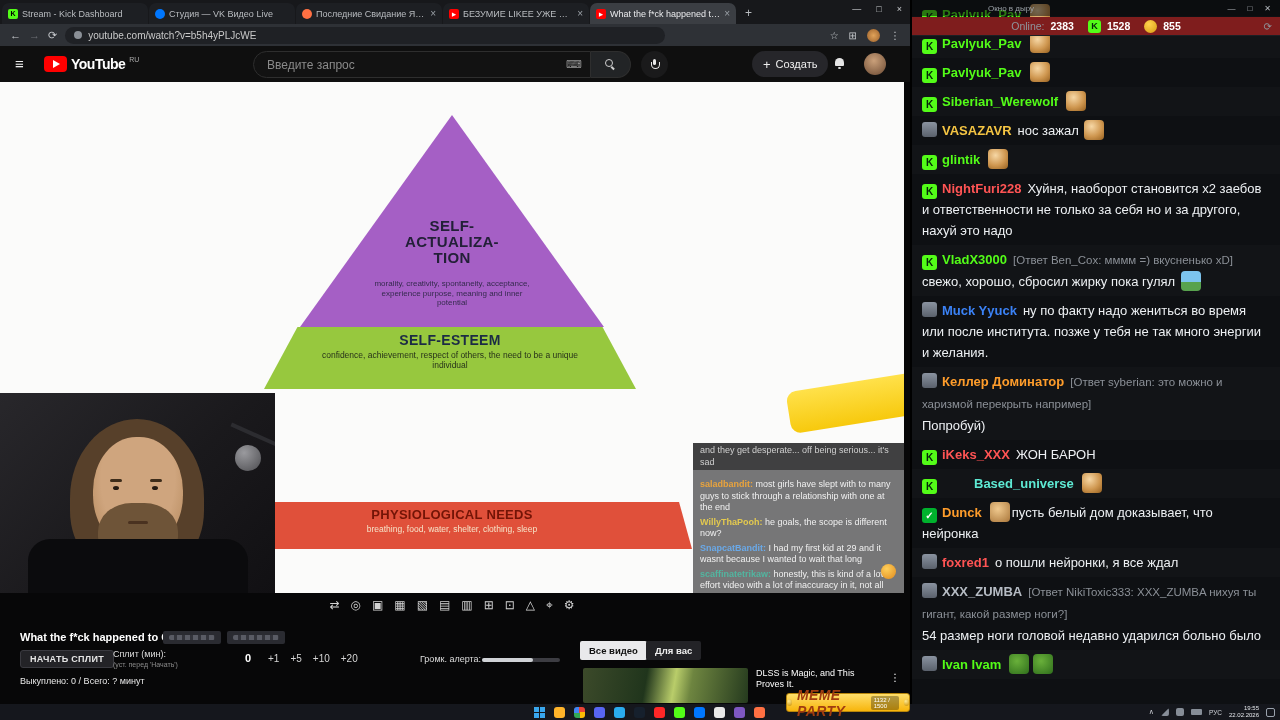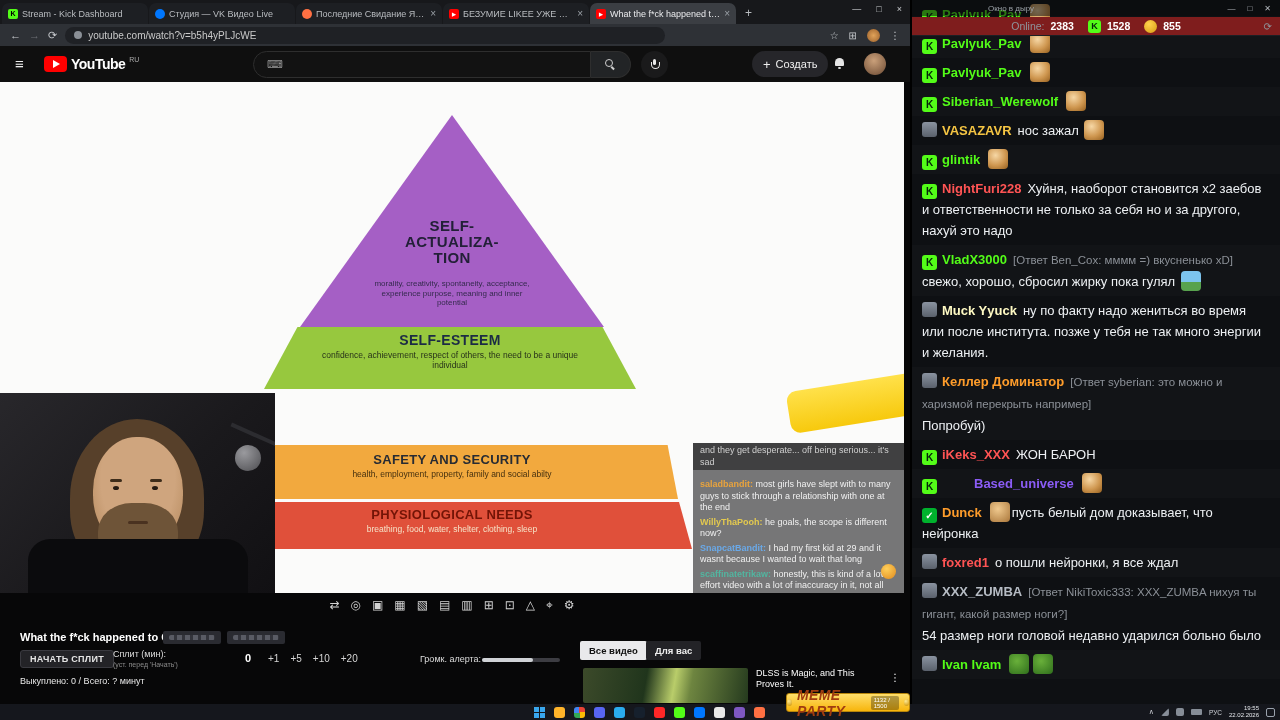--- a/index.html
+++ b/index.html
@@ -222,20 +222,21 @@
   </div>
 
   <div class="ythead">
     <span class="hamb">≡</span>
     <div class="ytlogo">
       <span class="ytlogo-box"></span>
       <span class="ytlogo-text">YouTube</span>
       <span class="ytlogo-badge">RU</span>
     </div>
     <div class="ysearch">
+      <input placeholder="Введите запрос" style="">
       <span class="kbd-ico">⌨</span>
     </div>
     <div class="ysearch-btn">
       <span class="mag-i"></span>
     </div>
     <div class="mic-btn">
       <span class="mic-i"></span>
     </div>
     <div class="create-btn">
       <span class="plus">+</span>
@@ -246,24 +247,20 @@
   </div>
 
   <div class="video">
     <div class="pyr pyr-purple">
       <div class="pp-title">SELF-ACTUALIZA-TION</div>
       <div class="pp-desc">morality, creativity, spontaneity, acceptance, experience purpose, meaning and inner potential</div>
     </div>
     <div class="pyr pyr-green">
       <div class="pg-title">SELF-ESTEEM</div>
       <div class="pg-desc">confidence, achievement, respect of others, the need to be a unique individual</div>
-    </div>
-    <div class="pyr pyr-orange">
-      <div class="po-title">SAFETY AND SECURITY</div>
-      <div class="po-desc">health, employment, property, family and social abilty</div>
     </div>
     <div class="pyr pyr-red">
       <div class="pr-title">PHYSIOLOGICAL NEEDS</div>
       <div class="pr-desc">breathing, food, water, shelter, clothing, sleep</div>
     </div>
     <div class="swoosh"></div>
 
     <div class="webcam">
       <div class="w-hair"></div>
       <div class="w-face"></div>
@@ -347,24 +344,24 @@
 <div class="kick">
   <div class="kmessages" id="kick-messages">
       <div class="kmsg"><span class="kbadge b-sub">K</span><span class="kuser" style="color: rgb(83, 252, 24);">Pavlyuk_Pav</span><span class="emote e-kekw"></span></div>
       <div class="kmsg"><span class="kbadge b-sub">K</span><span class="kuser" style="color: rgb(83, 252, 24);">Pavlyuk_Pav</span><span class="emote e-kekw"></span></div>
       <div class="kmsg"><span class="kbadge b-sub">K</span><span class="kuser" style="color: rgb(83, 252, 24);">Pavlyuk_Pav</span><span class="emote e-kekw"></span></div>
       <div class="kmsg"><span class="kbadge b-sub">K</span><span class="kuser" style="color: rgb(83, 252, 24);">Siberian_Werewolf</span><span class="emote e-kekw"></span></div>
       <div class="kmsg"><span class="kbadge b-gray"></span><span class="kuser" style="color: rgb(245, 197, 67);">VASAZAVR</span><span>нос зажал </span><span class="emote e-kekw"></span></div>
       <div class="kmsg"><span class="kbadge b-sub">K</span><span class="kuser" style="color: rgb(83, 252, 24);">glintik</span><span class="emote e-kekw"></span></div>
       <div class="kmsg"><span class="kbadge b-sub">K</span><span class="kuser" style="color: rgb(255, 84, 84);">NightFuri228</span><span>Хуйня, наоборот становится x2 заебов и ответственности не только за себя но и за другого, нахуй это надо </span></div>
       <div class="kmsg"><span class="kbadge b-sub">K</span><span class="kuser" style="color: rgb(83, 252, 24);">VladX3000</span><span class="kreply">[Ответ Ben_Cox: мммм =) вкусненько xD]</span><div class="kblock">свежо, хорошо, сбросил жирку пока гулял <span class="emote e-scenic"></span></div></div>
-      <div class="kmsg"><span class="kbadge b-gray"></span><span class="kuser" style="color: #fef9c3;">Muck Yyuck</span><span>ну по факту надо жениться во время или после института. позже у тебя не так много энергии и желания. </span></div>
+      <div class="kmsg"><span class="kbadge b-gray"></span><span class="kuser" style="color: #3b82f6;">Muck Yyuck</span><span>ну по факту надо жениться во время или после института. позже у тебя не так много энергии и желания. </span></div>
       <div class="kmsg"><span class="kbadge b-gray"></span><span class="kuser" style="color: rgb(255, 157, 43);">Келлер Доминатор</span><span class="kreply">[Ответ syberian: это можно и харизмой перекрыть например]</span><div class="kblock">Попробуй) </div></div>
       <div class="kmsg"><span class="kbadge b-sub">K</span><span class="kuser" style="color: rgb(255, 84, 84);">iKeks_XXX</span><span>ЖОН БАРОН </span></div>
-      <div class="kmsg"><span class="kbadge b-sub">K</span><span class="kuser" style="color: #8b5cf6; padding-left: 32px;">Based_universe</span><span class="emote e-kekw"></span></div>
+      <div class="kmsg"><span class="kbadge b-sub">K</span><span class="kuser" style="color: #5eead4; padding-left: 32px;">Based_universe</span><span class="emote e-kekw"></span></div>
       <div class="kmsg"><span class="kbadge b-mod">✓</span><span class="kuser" style="color: rgb(255, 157, 43);">Dunck</span><span class="emote e-point"></span><span>пусть белый дом доказывает, что нейронка </span></div>
       <div class="kmsg"><span class="kbadge b-gray"></span><span class="kuser" style="color: rgb(255, 84, 84);">foxred1</span><span>о пошли нейронки, я все ждал </span></div>
       <div class="kmsg"><span class="kbadge b-gray"></span><span class="kuser" style="color: rgb(182, 188, 196);">XXX_ZUMBA</span><span class="kreply">[Ответ NikiToxic333: XXX_ZUMBA нихуя ты гигант, какой размер ноги?]</span><div class="kblock">54 размер ноги головой недавно ударился больно было </div></div>
       <div class="kmsg"><span class="kbadge b-gray"></span><span class="kuser" style="color: rgb(83, 252, 24);">Ivan Ivam</span><span class="emote e-pepe"></span><span class="emote e-pepe"></span></div>
     </div>
   <div class="kstats">
     <span class="lab">Online:</span>
     <span class="val">2383</span>
     <span class="mini-k">K</span>
     <span class="val">1528</span>

